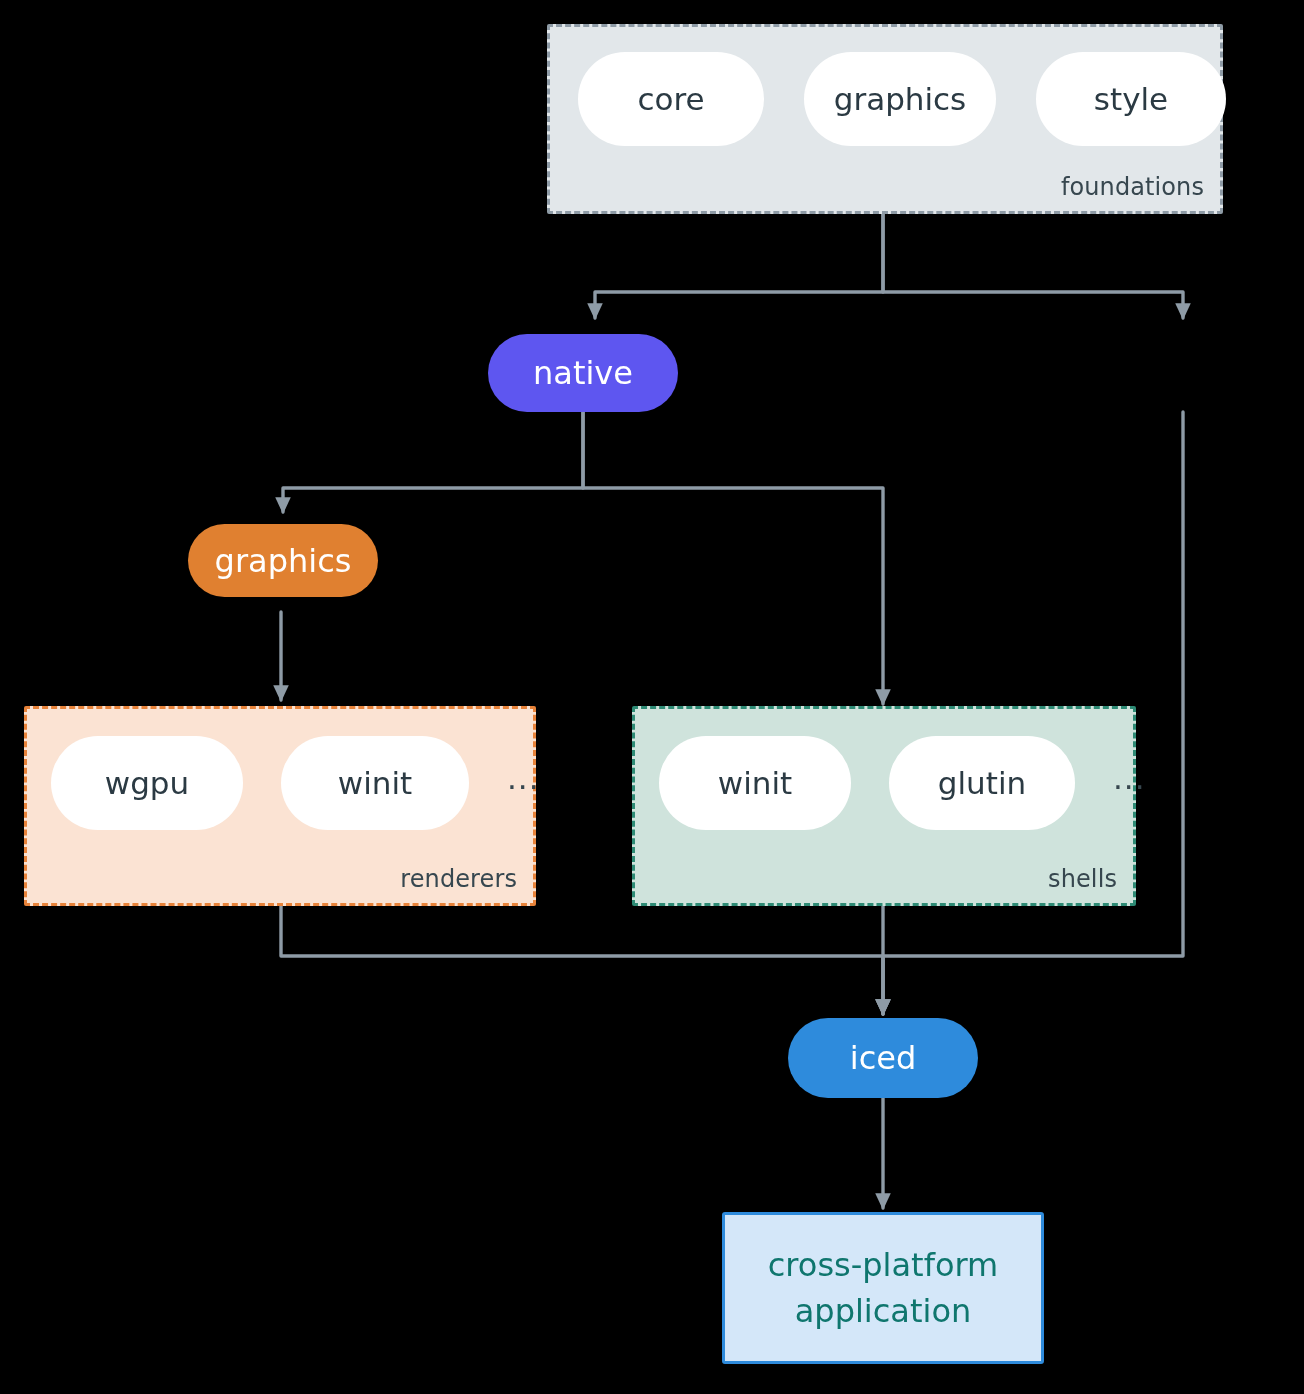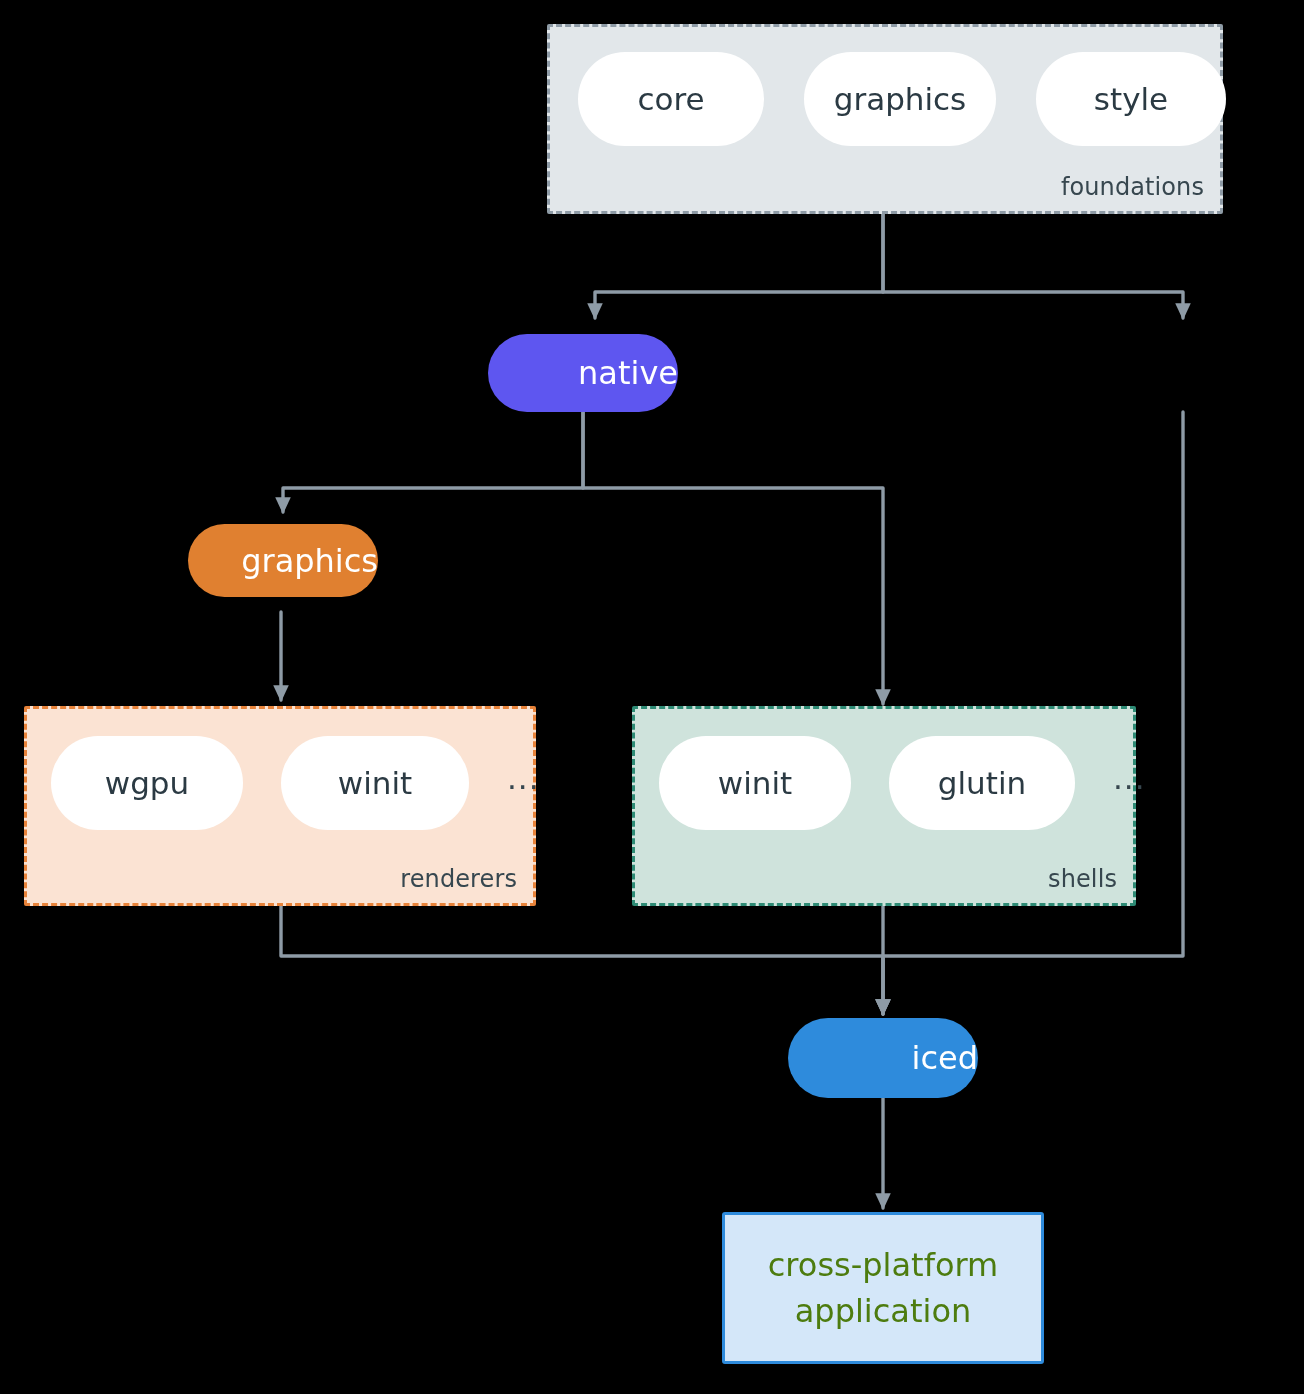--- a/index.html
+++ b/index.html
@@ -86,42 +86,42 @@
     line-height: 1;
     padding-bottom: 10px;
   }
 
   
   .node {
     position: absolute;
     border-radius: 999px;
     display: flex;
     align-items: center;
-    justify-content: flex-end;
+    justify-content: center;
     color: #FFFFFF;
     font-size: 32px;
     box-sizing: border-box;
     white-space: nowrap;
   }
   .node.purple { background: #5E56F0; }
   .node.orange { background: #E08030; }
   .node.blue   { background: #2E8BDC; }
 
   
   .terminal {
     position: absolute;
     box-sizing: border-box;
     background: #D4E7F9;
     border: 3px solid #2E8BDC;
     border-radius: 3px;
     display: flex;
     flex-direction: column;
     align-items: center;
     justify-content: center;
-    color: #4d7c0f;
+    color: #0f766e;
     font-size: 32px;
     line-height: 1.45;
     text-align: center;
   }
 </style>
 </head>
 <body>
 
 <div id="stage">
 

